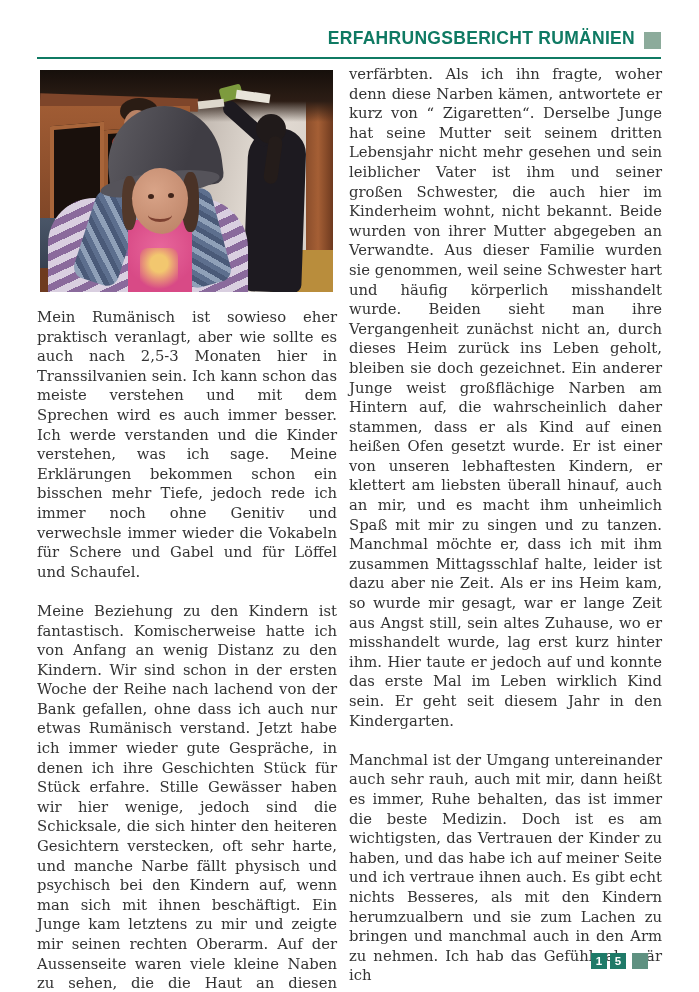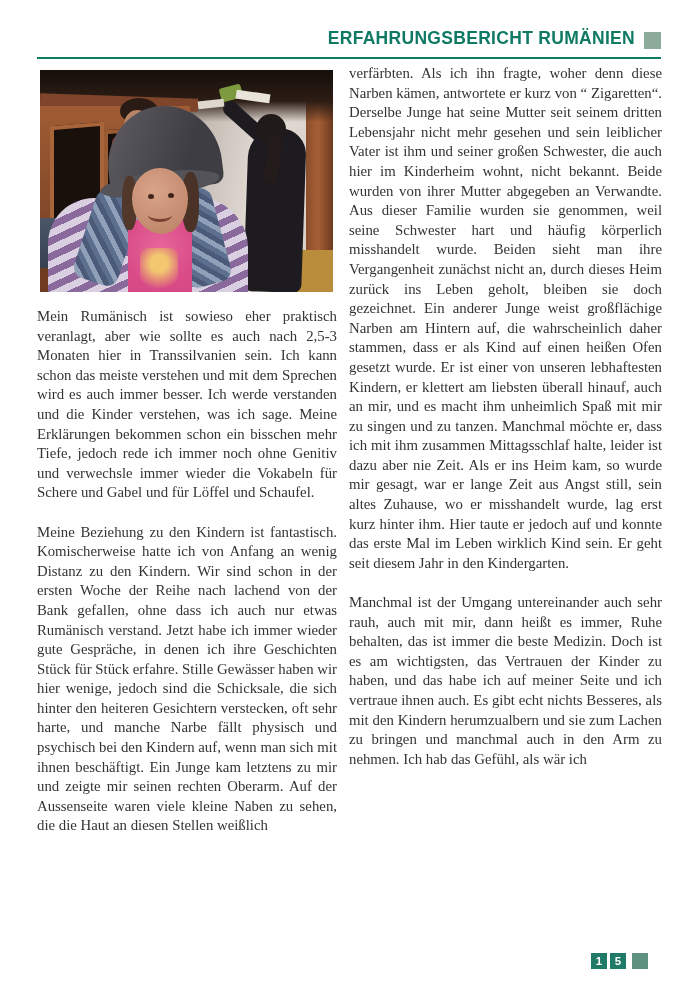--- a/index.html
+++ b/index.html
@@ -15,21 +15,21 @@
   
   .header-row{position:absolute;top:29px;left:37px;width:624px;height:20px;
               display:flex;justify-content:flex-end;align-items:flex-end;gap:9px;}
   .header-title{font-family:"Liberation Sans", sans-serif;font-weight:700;
                 font-size:17.5px;letter-spacing:.3px;color:var(--accent-teal);white-space:nowrap;}
   .header-square{width:17px;height:17px;background:var(--sage-light);flex:0 0 auto;}
   .header-rule{position:absolute;top:57px;left:37px;width:624px;height:2px;background:var(--accent-teal);}
   
   .col{position:absolute;text-align:justify;font-size:14.8px;line-height:19.6px;
        color:var(--text-color);}
-  .col p{margin:0 0 19.6px 0;font-family:Liberation Serif, serif;}
+  .col p{margin:0 0 19.6px 0;}
   .col-left{left:37px;top:66px;width:300px;}
   .col-right{left:349px;top:64px;width:313px;}
   
   .photo{position:relative;width:293px;height:222px;margin:4px 0 15px 3px;
          background:#3a2a22;overflow:hidden;}
   .photo div{position:absolute;}
   .ph-wall{left:140px;top:0;width:140px;height:222px;
            background:linear-gradient(100deg,#b4aaa2,#e3dcd4 55%,#d4ccc4);}
   .ph-door{left:266px;top:0;width:27px;height:222px;
            background:linear-gradient(90deg,#8a4e2c,#a55f35 45%,#6e3a1f);}

